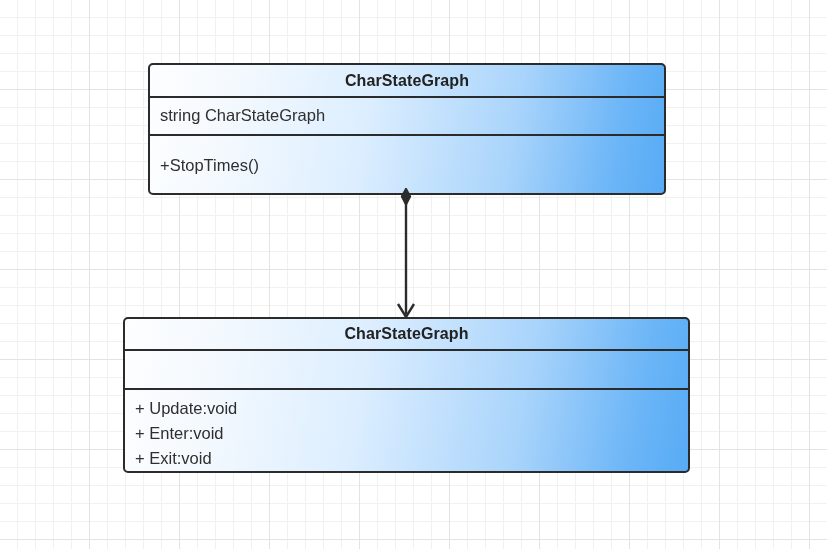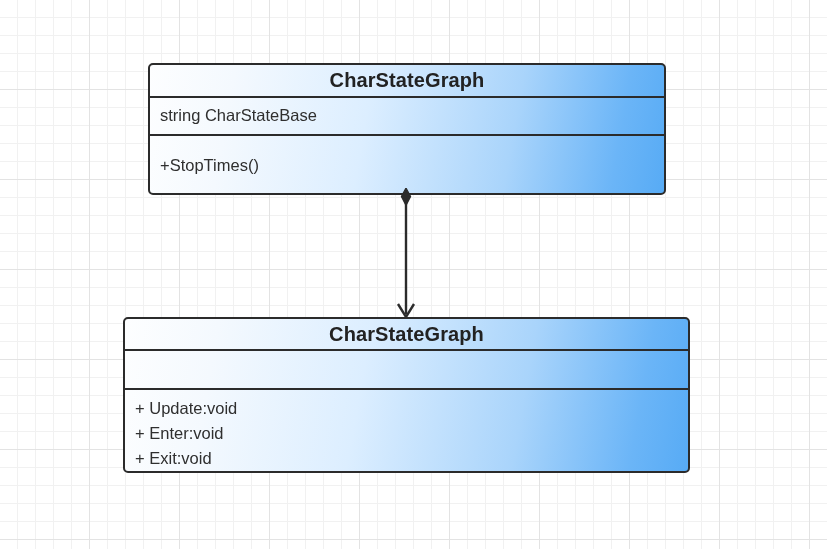--- a/index.html
+++ b/index.html
@@ -43,21 +43,21 @@
     box-sizing: border-box;
     position: relative;
   }
 
   .uml-compartment + .uml-compartment {
     border-top: 2px solid #2b2b2b;
   }
 
   .uml-title {
     font-weight: bold;
-    font-size: 20px;
+    font-size: 16px;
     color: #222222;
     letter-spacing: 0.1px;
     display: flex;
     align-items: center;
     justify-content: center;
   }
 
   .uml-lines {
     padding: 4px 0 4px 10px;
   }
@@ -104,21 +104,21 @@
 </head>
 <body>
 
 <div id="canvas">
 
   <div class="uml-class" id="class-char-state-graph">
 
     <div class="uml-compartment uml-title c-title">CharStateGraph</div>
 
     <div class="uml-compartment uml-lines c-attrs">
-      <div class="uml-line">string CharStateBase</div>
+      <div class="uml-line">string CharStateGraph</div>
     </div>
 
     <div class="uml-compartment uml-lines c-methods">
       <div class="uml-line">+StopTimes()</div>
     </div>
   </div>
 
   <svg id="composition-connector" viewBox="0 0 40 134" width="40" height="134">
 
     <line x1="20" y1="6" x2="20" y2="126" stroke="#2b2b2b" stroke-width="2.4"></line>

